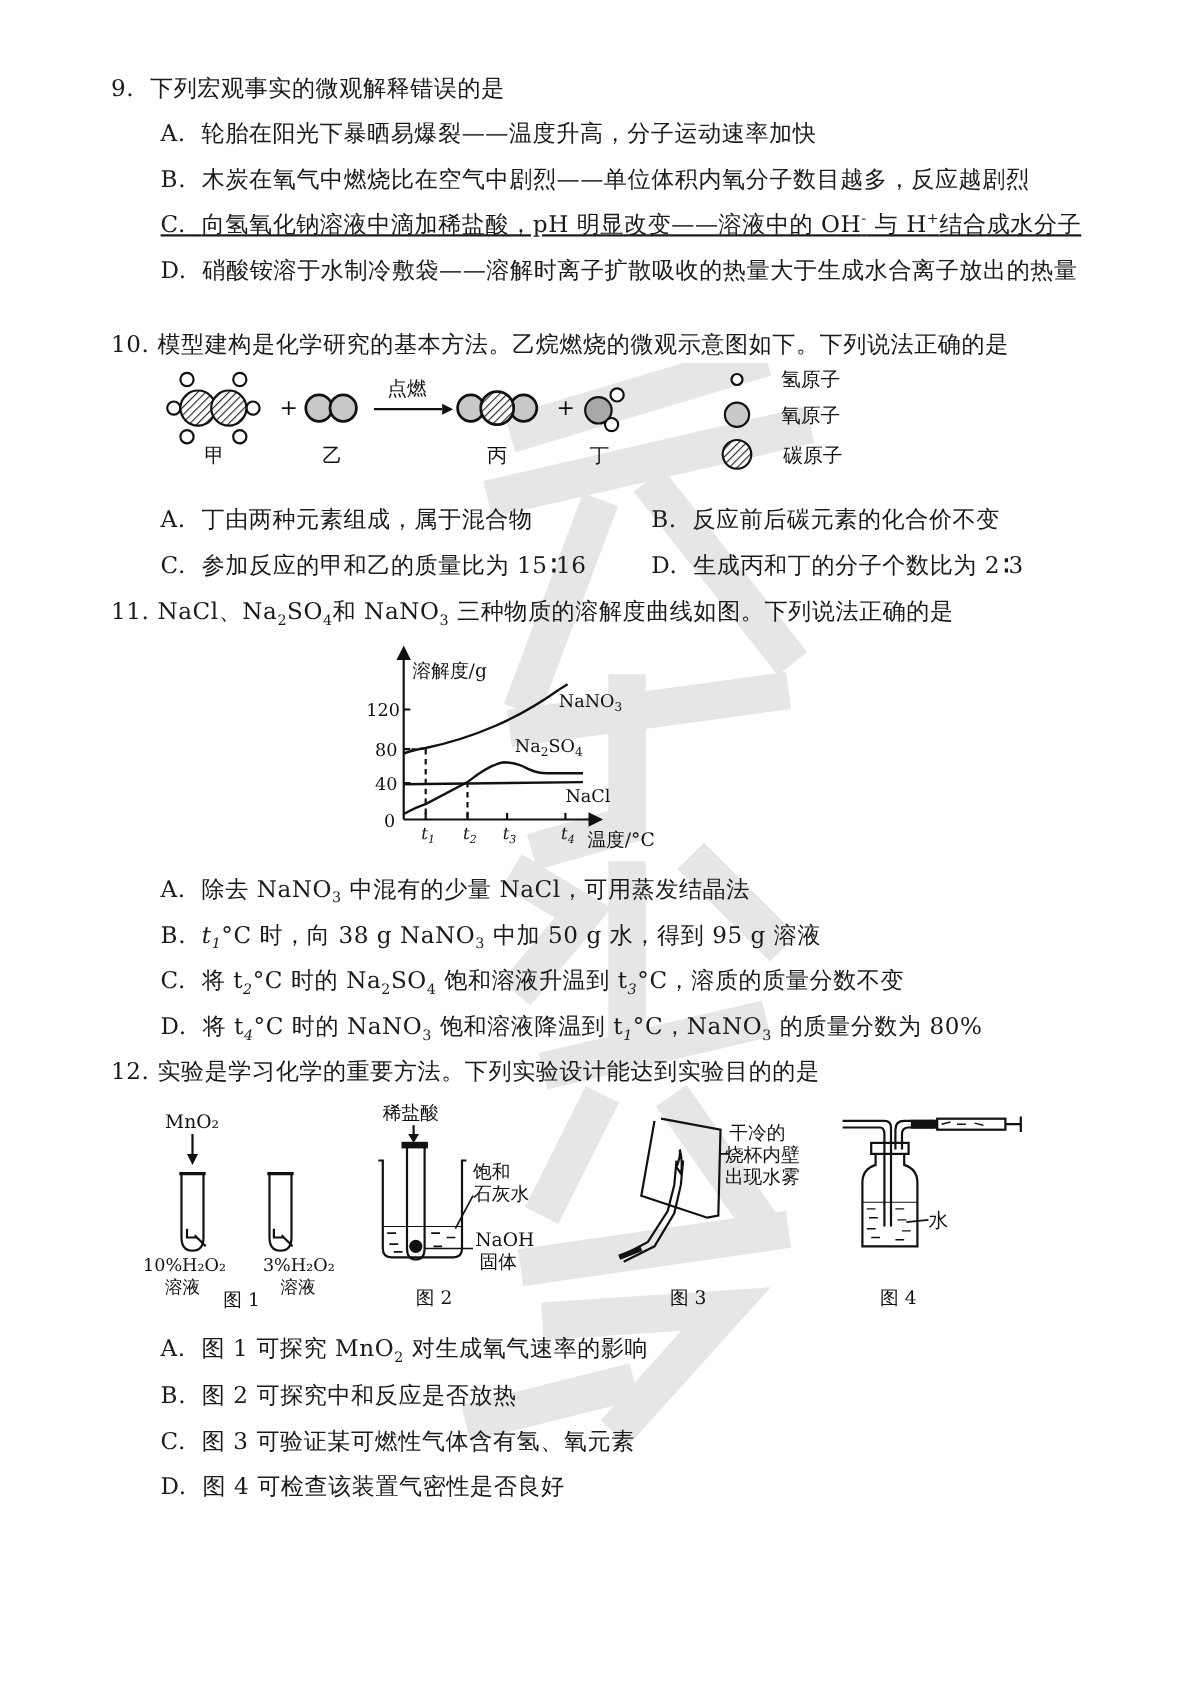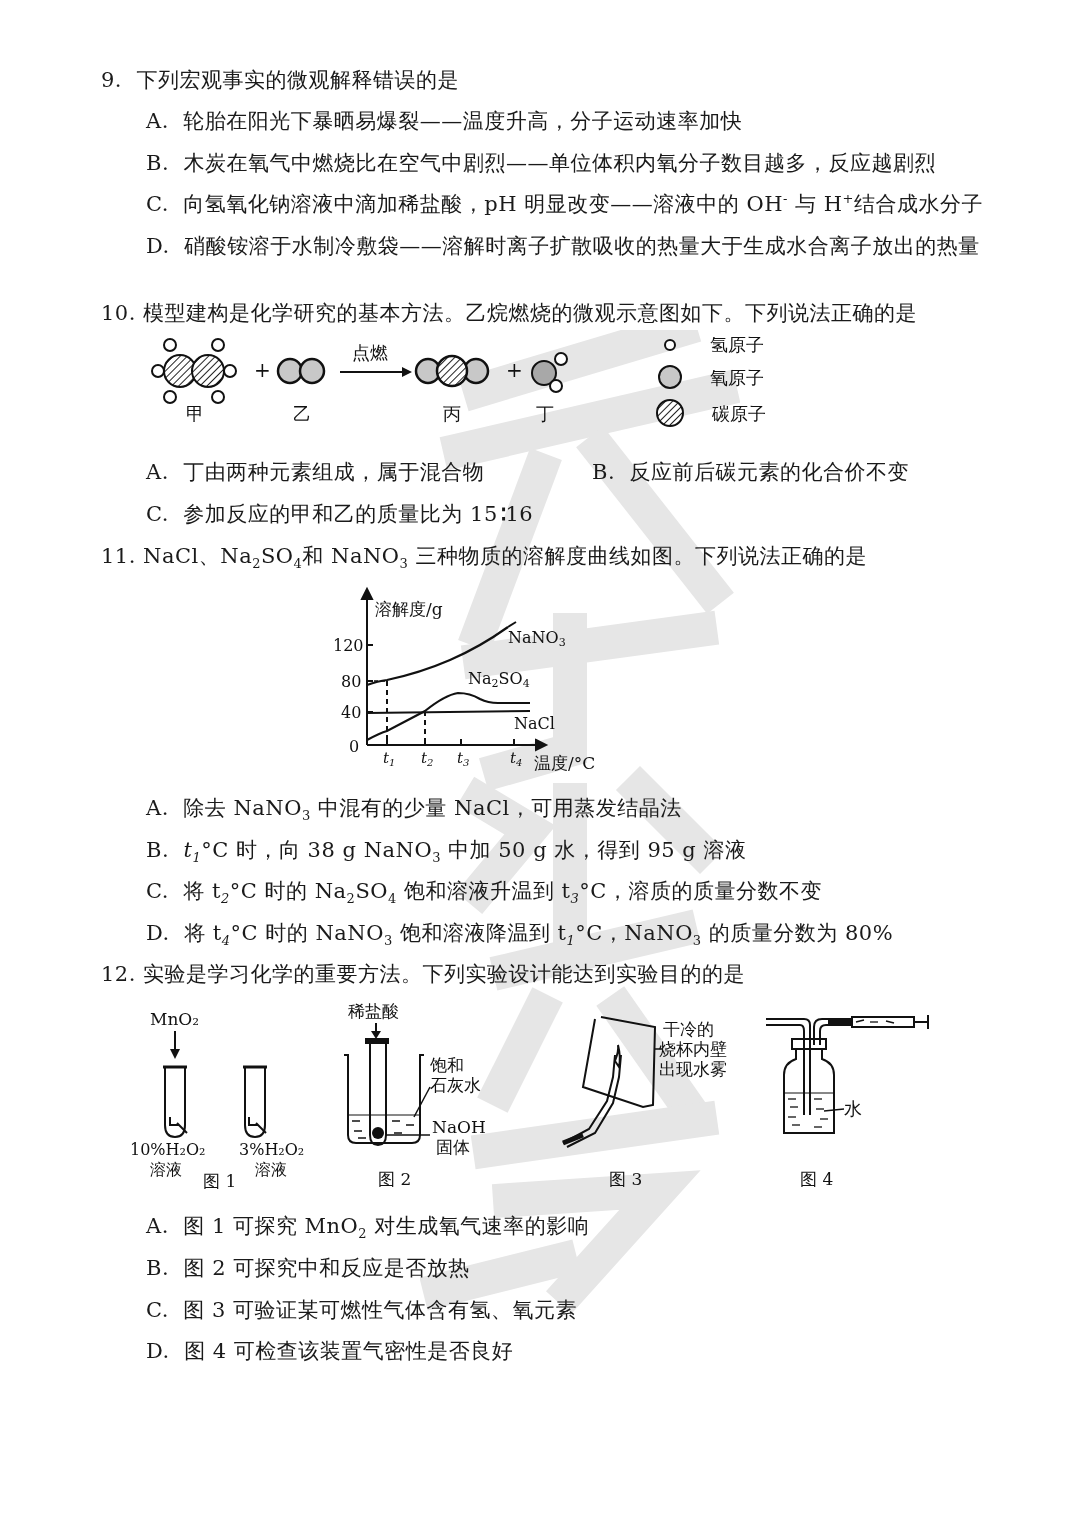--- a/index.html
+++ b/index.html
@@ -40,21 +40,21 @@
 
   <div class="line" style="left:101px; top:66px;">
     <span class="qnum">9.</span>&nbsp;&nbsp;<span>下列宏观事实的微观解释错误的是</span>
   </div>
   <div class="line" style="left:146px; top:107px;">
     <span>A.</span>&nbsp;&nbsp;<span>轮胎在阳光下暴晒易爆裂——温度升高，分子运动速率加快</span>
   </div>
   <div class="line" style="left:146px; top:149px;">
     <span>B.</span>&nbsp;&nbsp;<span>木炭在氧气中燃烧比在空气中剧烈——单位体积内氧分子数目越多，反应越剧烈</span>
   </div>
-  <div class="line" style="left:146px; top:190px;">
+  <div class="line" style="left:146px; top:190px;text-decoration:underline;">
     <span>C.</span>&nbsp;&nbsp;<span>向氢氧化钠溶液中滴加稀盐酸，pH 明显改变——溶液中的 OH</span><sup>-</sup><span> 与 H</span><sup>+</sup><span>结合成水分子</span>
   </div>
   <div class="line" style="left:146px; top:232px;">
     <span>D.</span>&nbsp;&nbsp;<span>硝酸铵溶于水制冷敷袋——溶解时离子扩散吸收的热量大于生成水合离子放出的热量</span>
   </div>
 
   <div class="line" style="left:101px; top:274px;margin-top:25px;">
     <span class="qnum">10.</span>&nbsp;<span>模型建构是化学研究的基本方法。乙烷燃烧的微观示意图如下。下列说法正确的是</span>
   </div>
 
@@ -116,20 +116,23 @@
   </svg>
 
   <div class="line" style="left:146px; top:458px;">
     <span>A.</span>&nbsp;&nbsp;<span>丁由两种元素组成，属于混合物</span>
   </div>
   <div class="line" style="left:592px; top:458px;">
     <span>B.</span>&nbsp;&nbsp;<span>反应前后碳元素的化合价不变</span>
   </div>
   <div class="line" style="left:146px; top:500px;">
     <span>C.</span>&nbsp;&nbsp;<span>参加反应的甲和乙的质量比为 15∶16</span>
+  </div>
+  <div class="line" style="left:592px; top:500px;">
+    <span>D.</span>&nbsp;&nbsp;<span>生成丙和丁的分子个数比为 2∶3</span>
   </div>
 
   <div class="line" style="left:101px; top:542px;">
     <span class="qnum">11.</span>&nbsp;<span>NaCl、Na</span><sub>2</sub><span>SO</span><sub>4</sub><span>和 NaNO</span><sub>3</sub><span> 三种物质的溶解度曲线如图。下列说法正确的是</span>
   </div>
 
   <svg class="fig" style="left:330px; top:585px;" width="280" height="195" viewBox="0 0 280 195">
     <g stroke="#111" stroke-width="2" fill="none">
 
       <line x1="37" y1="160" x2="37" y2="10"></line>

